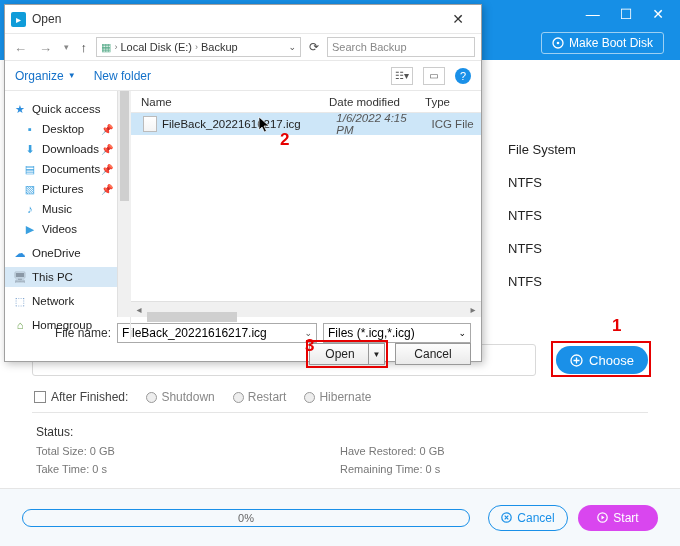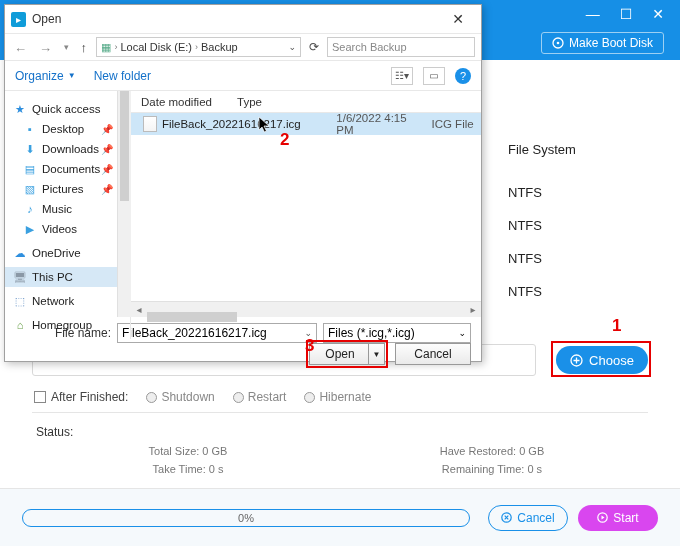--- a/index.html
+++ b/index.html
@@ -10,39 +10,39 @@
   
   .bluewin { position:absolute; left:0; top:0; right:0; bottom:0; background:#fff; }
   .bluehdr { height:60px; background:#168fe6; position:relative; }
   .bluehdr .sysbtns { position:absolute; right:16px; top:6px; display:flex; gap:20px; color:#fff; }
   .bluehdr .sysbtns span { font-size:14px; cursor:pointer; }
   .bootdisk { position:absolute; right:16px; top:32px; border:1px solid #9cd0f3; color:#fff; padding:3px 10px; border-radius:3px; font-size:12px; display:flex; align-items:center; cursor:pointer; }
   .bootdisk svg { margin-right:5px; }
 
   .panel { position:absolute; left:32px; right:32px; top:90px; background:#fff; }
   .fs-block { position:absolute; right:0; top:52px; width:140px; }
-  .fs-title { font-size:13px; color:#222; margin-bottom:28px; }
+  .fs-title { font-size:13px; color:#222; margin-bottom:18px; }
   .fs-item { font-size:13px; color:#222; margin-bottom:18px; }
 
   .choose-row { position:absolute; left:32px; right:32px; top:340px; height:40px; display:flex; align-items:center; }
   .choose-input { flex:1; height:32px; border:1px solid #d9d9d9; border-radius:3px; margin-right:20px; background:#fff; }
   .choose-btn { width:92px; height:28px; background:#1a90e8; color:#fff; border-radius:14px; display:flex; align-items:center; justify-content:center; cursor:pointer; font-size:13px; }
   .choose-btn svg { margin-right:6px; }
   .red-box { border:2px solid #e60000; position:absolute; }
 
   .after-row { position:absolute; left:34px; top:390px; display:flex; align-items:center; font-size:12px; color:#444; }
   .after-row .cb { width:12px; height:12px; border:1px solid #888; margin-right:5px; display:inline-block; }
   .radio { display:inline-flex; align-items:center; margin-left:18px; color:#888; }
   .radio .r { width:11px; height:11px; border-radius:50%; border:1px solid #999; margin-right:4px; background:#eee; }
 
   .divider { position:absolute; left:32px; right:32px; top:412px; height:1px; background:#e5e5e5; }
 
   .status { position:absolute; left:36px; right:36px; top:425px; color:#333; font-size:12px; }
   .status-row { display:flex; margin-top:6px; color:#777; font-size:11px; }
-  .status-row div { width:50%;text-align:center; }
+  .status-row div { width:50%; }
 
   .footer { position:absolute; left:0; right:0; bottom:0; height:58px; background:#f5f9fc; border-top:1px solid #e5e5e5; display:flex; align-items:center; padding:0 22px; }
   .progress { flex:1; height:18px; border:1px solid #1a90e8; border-radius:9px; margin-right:18px; position:relative; }
   .progress span { position:absolute; left:50%; top:0; transform:translateX(-50%); font-size:11px; color:#666; line-height:16px; }
   .btn-cancel-f { width:80px; height:26px; border:1px solid #1a90e8; color:#1a90e8; border-radius:13px; display:flex; align-items:center; justify-content:center; margin-right:10px; cursor:pointer; font-size:12px; }
   .btn-start { width:80px; height:26px; background:#d946ef; color:#fff; border-radius:13px; display:flex; align-items:center; justify-content:center; cursor:pointer; font-size:12px; }
   .btn-cancel-f svg, .btn-start svg { margin-right:5px; }
 
   
   .dlg { position:absolute; left:4px; top:4px; width:478px; height:358px; background:#fff; border:1px solid #a0a0a0; box-shadow:2px 2px 8px rgba(0,0,0,0.25); }
@@ -80,21 +80,21 @@
   .cols { display:flex; height:22px; border-bottom:1px solid #e8e8e8; font-size:11.5px; color:#333; align-items:center; }
   .cols div { padding-left:10px; }
   .c-name { width:188px; }
   .c-mod { width:96px; }
   .c-type { width:60px; }
 
   .frow { display:flex; height:22px; align-items:center; font-size:11.5px; color:#222; }
   .frow.sel { background:#cde6f8; }
   .frow .fi { width:14px; height:16px; border:1px solid #bbb; margin:0 5px 0 12px; background:linear-gradient(#fff,#f4f4f4); }
   .frow .fn { width:166px; overflow:hidden; white-space:nowrap; }
-  .frow .fm { width:96px; padding-left:10px; color:#555; }
+  .frow .fm { width:96px; padding-left:10px; color:#555;font-style:italic; }
   .frow .ft { width:60px; padding-left:10px; color:#555; }
 
   .cursor-arrow { position:absolute; pointer-events:none; }
   .anno-num { position:absolute; color:#e60000; font-weight:bold; font-size:17px; pointer-events:none; }
 
   .scroll-h { height:16px; background:#f0f0f0; border-top:1px solid #e0e0e0; margin-top:auto; display:flex; align-items:center; }
   .scroll-h .tl, .scroll-h .tr { width:16px; text-align:center; color:#777; font-size:10px; }
   .scroll-h .tk { flex:1; position:relative; }
   .scroll-h .th { position:absolute; left:0; top:2px; height:10px; width:90px; background:#cfcfcf; }
 
@@ -306,20 +306,21 @@
             </div>
       </div>
       <div class="scroll-v">
         <div class="au">▴</div>
             <div class="th2"></div>
       </div>
       </div>
 
       <div class="filepane">
         <div class="cols">
+          <div class="c-name">Name</div>
           <div class="c-mod">Date modified</div>
           <div class="c-type">Type</div>
         </div>
         <div class="frow sel">
           <span class="fi"></span>
           <span class="fn">FileBack_20221616217.icg</span>
           <span class="fm">1/6/2022 4:15 PM</span>
           <span class="ft">ICG File</span>
         </div>
         <div class="scroll-h">

